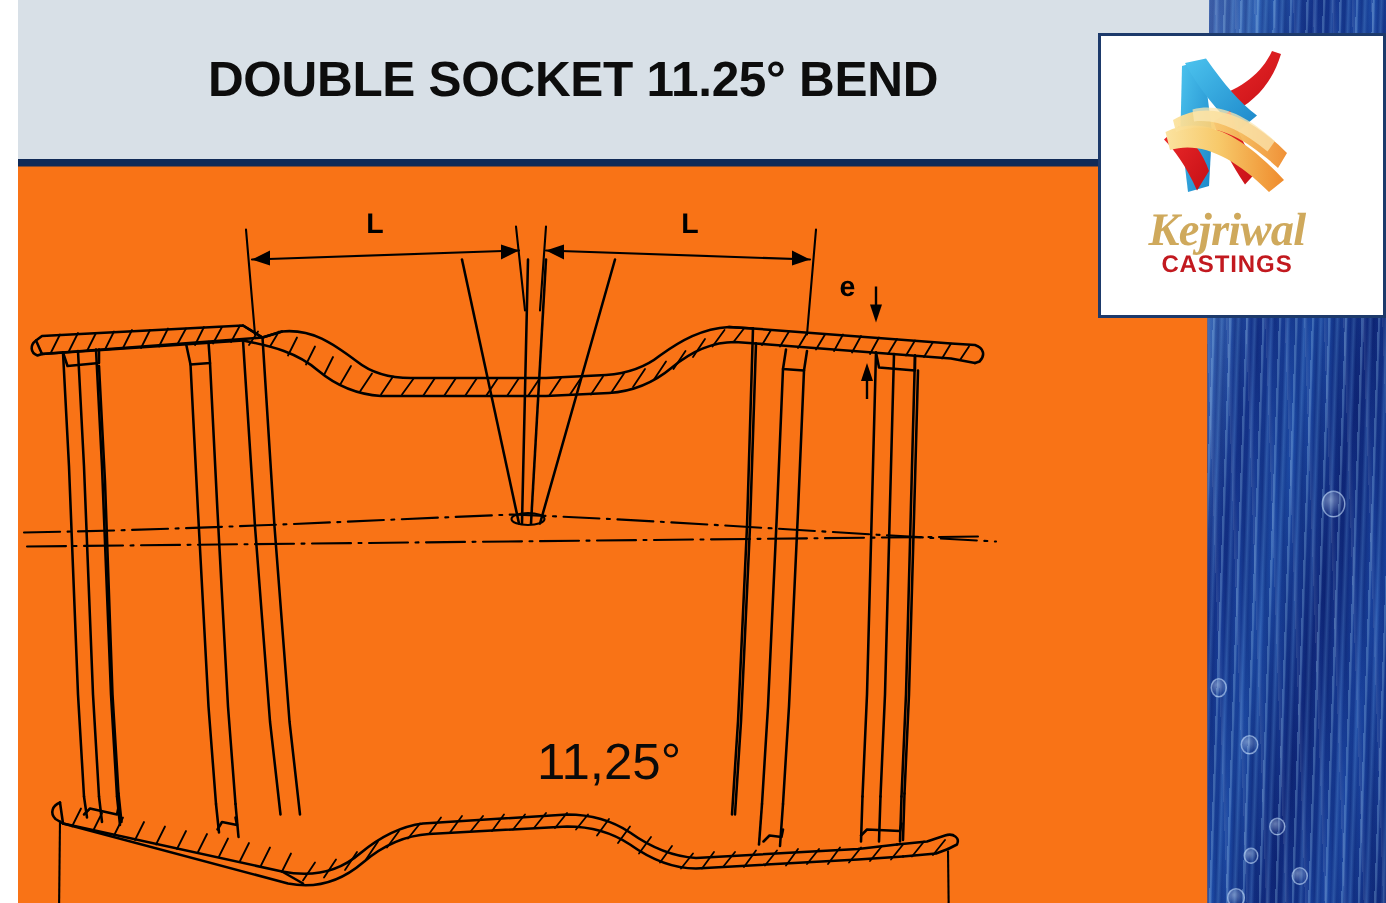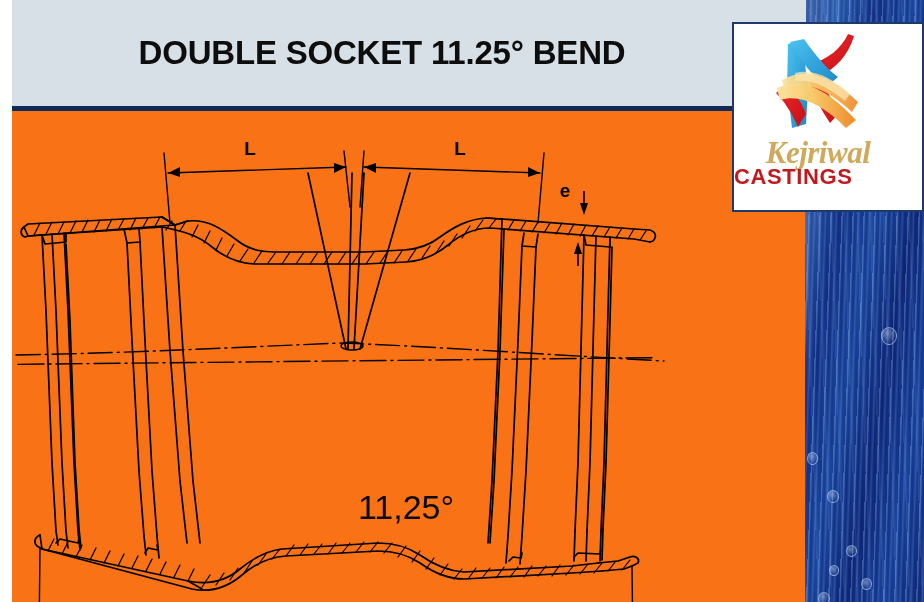--- a/index.html
+++ b/index.html
@@ -123,23 +123,24 @@
     font-weight: bold;
     font-size: 31px;
     line-height: 34px;
     color: #cfa95c;
     letter-spacing: -0.5px;
   }
   #logo-word-castings {
     position: absolute;
     left: 0; top: 142px;
     width: 168px;
+    text-align: center;
     font-family: "Liberation Sans", sans-serif;
     font-weight: bold;
-    font-size: 22px;
+    font-size: 16px;
     line-height: 21px;
     letter-spacing: 0.6px;
     color: #c2191f;
   }
   #logo-word-europe {
     position: absolute;
     left: 0; top: 163px;
     width: 168px;
     text-align: center;
     font-family: "Liberation Sans", sans-serif;

